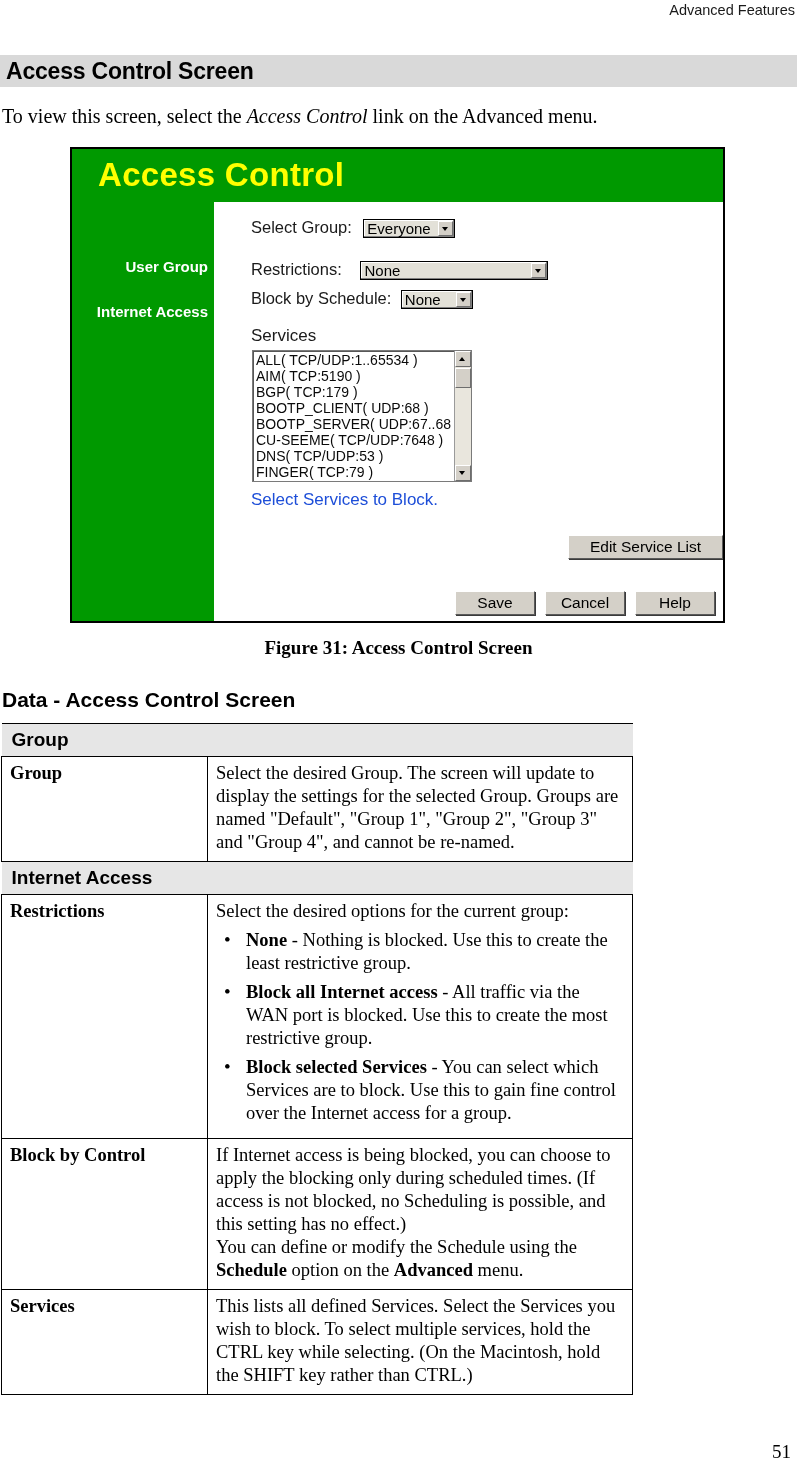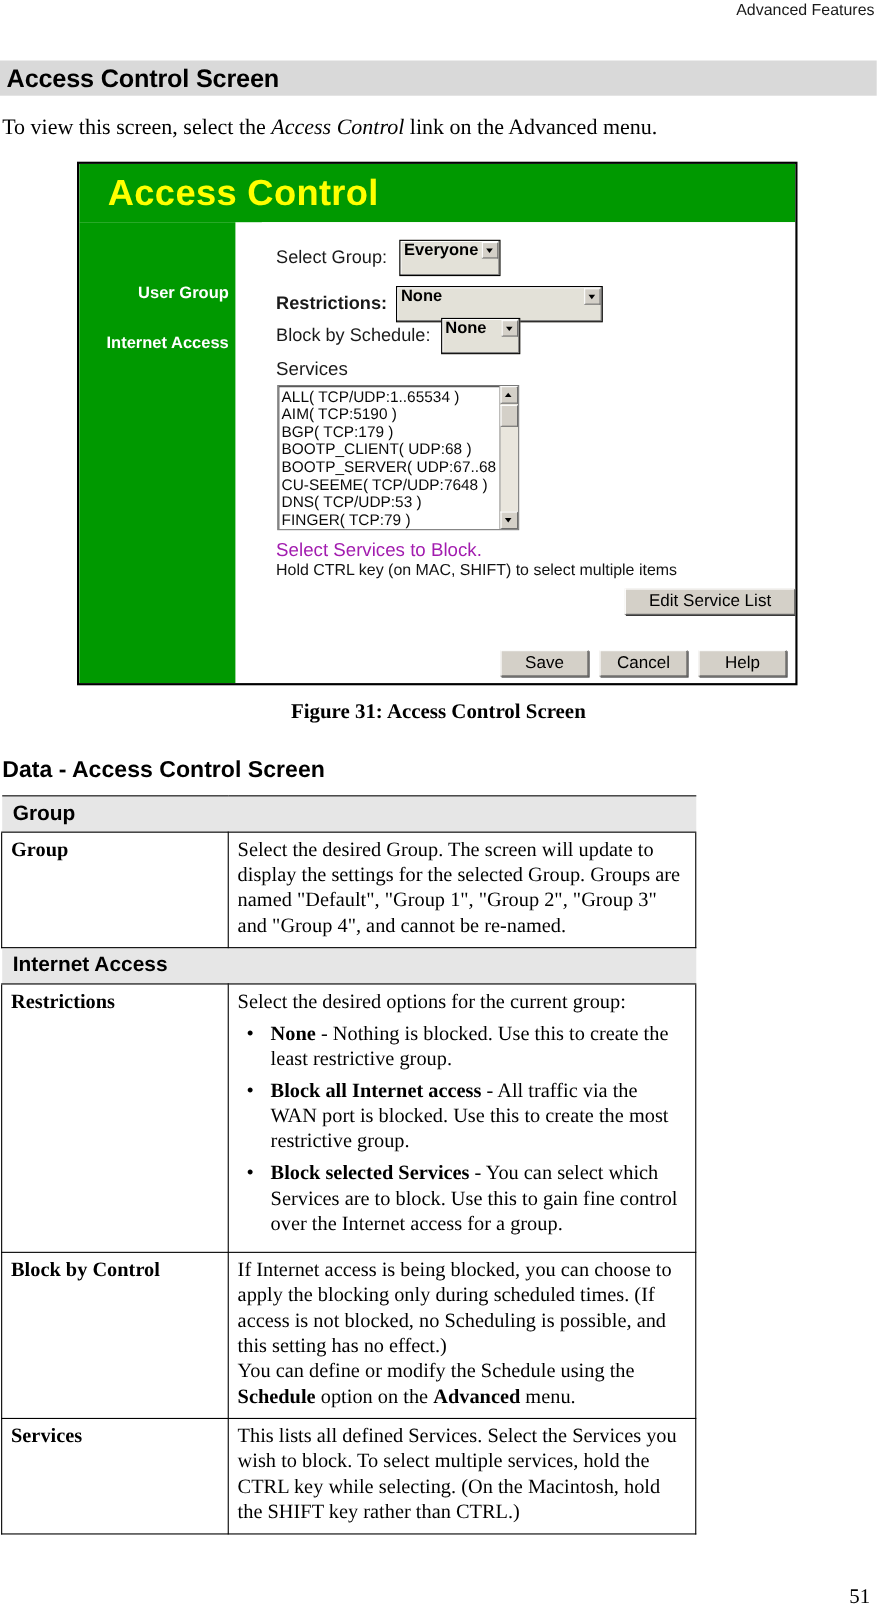--- a/index.html
+++ b/index.html
@@ -123,33 +123,32 @@
     background: #ffffff;
   }
 
   .frow { position: absolute; font-size: 16px; color: #111; white-space: nowrap; }
   .flabel { font-size: 16.5px; color: #1a1a1a; }
 
   
   .sel {
     display: inline-block;
     vertical-align: middle;
-    height: 33px;
+    height: 19px;
     background: #e3e1d8;
     border: 1px solid #000;
     box-shadow: inset -1px -1px 0 #808080, inset 1px 1px 0 #ffffff;
     position: relative;
     box-sizing: border-box;
     font-size: 15px;
     line-height: 17px;
     padding-left: 3px;
     padding-right: 38px;
     color: #000;
     font-family: "Liberation Sans", sans-serif;
-    font-weight: bold;
   }
   .sel .arrow {
     position: absolute;
     right: 1px;
     top: 1px;
     width: 15px;
     height: 15px;
     background: #d4d0c8;
     border: 1px solid #707070;
     border-top-color: #ffffff;
@@ -272,21 +271,21 @@
     position: absolute;
     left: 330px;
     top: 333px;
     width: 155px;
   }
   .hint1 {
     position: absolute;
     left: 13px;
     top: 288px;
     font-size: 17px;
-    color: #a21caf;
+    color: #1d4ed8;
   }
   .hint2 {
     position: absolute;
     left: 13px;
     top: 309px;
     font-size: 14.5px;
     color: #111;
   }
   .log-buttons {
     position: absolute;
@@ -408,21 +407,21 @@
 
     <div class="frow" style="left:13px; top:16px;">
       <span class="flabel">Select Group:</span>
       <span class="sel" style="width:92px; margin-left:7px;">
         <span>Everyone</span>
         <span class="arrow"></span>
       </span>
     </div>
 
     <div class="frow" style="left:13px; top:58px;">
-      <span class="flabel" style="display:inline-block; width:105px;font-weight:bold;">Restrictions:</span>
+      <span class="flabel" style="display:inline-block; width:105px;">Restrictions:</span>
       <span class="sel" style="width:188px;">
         <span>None</span>
         <span class="arrow"></span>
       </span>
     </div>
 
     <div class="frow" style="left:13px; top:87px;">
       <span class="flabel">Block by Schedule:</span>
       <span class="sel" style="width:72px; margin-left:5px;">
         <span>None</span>
@@ -446,21 +445,20 @@
       <div class="scrollbar">
         <div class="sb-btn up"></div>
         <div class="sb-thumb"></div>
         <div class="sb-btn down"></div>
       </div>
     </div>
 
     <div class="btn btn-edit-service">Edit Service List</div>
 
     <div class="hint1">Select Services to Block.</div>
-    <div class="hint2">Hold CTRL key (on MAC, SHIFT) to select multiple items</div>
 
 
     <div class="action-buttons">
       <span class="btn">Save</span><span class="btn">Cancel</span><span class="btn">Help</span>
     </div>
 
   </div>
 </div>
 
 <div class="fig-caption">Figure 31: Access Control Screen</div>

